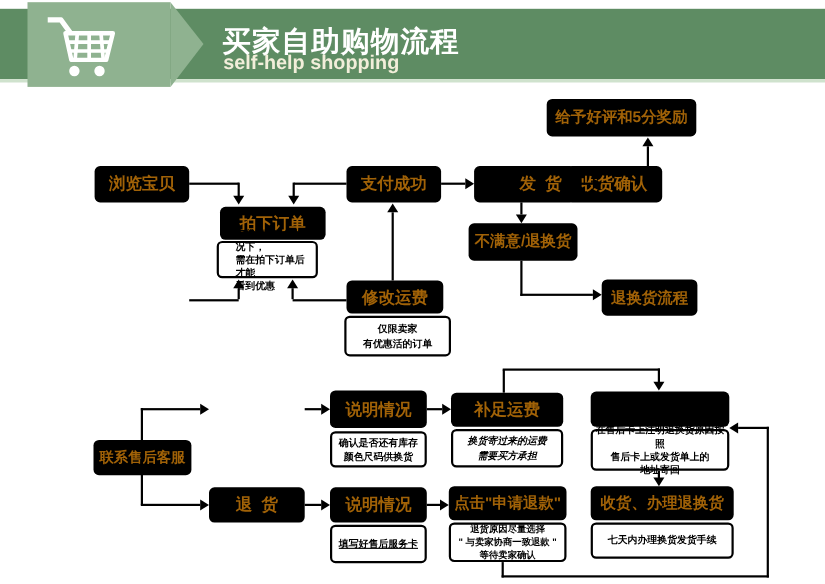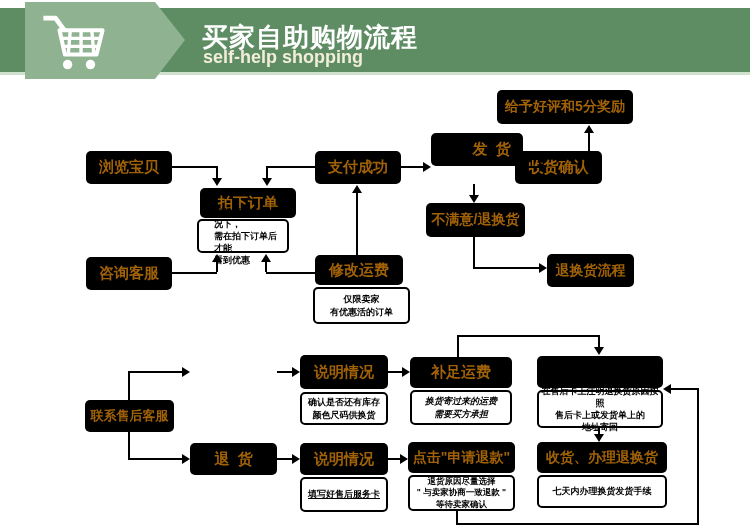--- a/index.html
+++ b/index.html
@@ -58,37 +58,34 @@
     </div>
   <div class="bn" style="left:200px;top:188px;width:96px;height:30px;">
     <span>拍下订单</span>
     </div>
   <div class="nt ta-l" style="left:197px;top:219px;width:92px;height:34px;">有优惠活动的情况下，
 需在拍下订单后才能
 看到优惠</div>
   <div class="bn" style="left:315px;top:151px;width:86px;height:33px;">
     <span>支付成功</span>
     </div>
-  <div class="bn" style="left:431px;top:133px;width:92px;height:33px;padding-left:29px;">
+  <div class="bn" style="left:431px;top:151px;width:92px;height:33px;padding-left:29px;">
     <span class="wide">发货</span>
     </div>
   <div class="bn" style="left:515px;top:151px;width:87px;height:33px;">
     <span>收货确认</span>
     </div>
   <div class="bn fs14" style="left:497px;top:90px;width:136px;height:34px;">
     <span>给予好评和5分奖励</span>
     </div>
   <div class="bn fs14" style="left:426px;top:203px;width:99px;height:34px;">
     <span>不满意/退换货</span>
     </div>
   <div class="bn fs14" style="left:547px;top:254px;width:87px;height:33px;">
     <span>退换货流程</span>
-    </div>
-  <div class="bn" style="left:86px;top:257px;width:86px;height:33px;">
-    <span>咨询客服</span>
     </div>
   <div class="bn" style="left:315px;top:255px;width:88px;height:30px;">
     <span>修改运费</span>
     </div>
   <div class="nt" style="left:313px;top:287px;width:97px;height:37px;">仅限卖家
 有优惠活的订单</div>
 
   <div class="ln" style="left:172px;top:166px;width:45px;height:2px;"></div>
   <div class="ln" style="left:216px;top:166px;width:2px;height:13px;"></div>
   <div class="ar-d" style="left:212px;top:178px;"></div>

